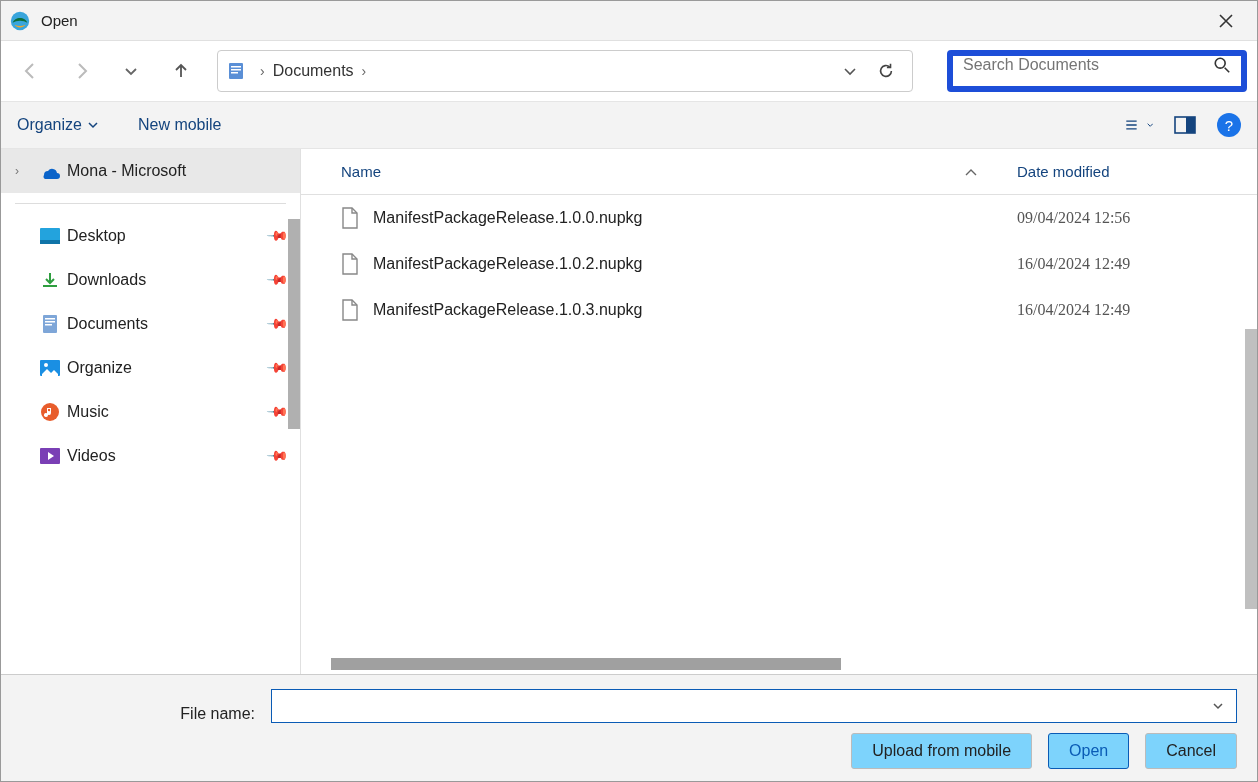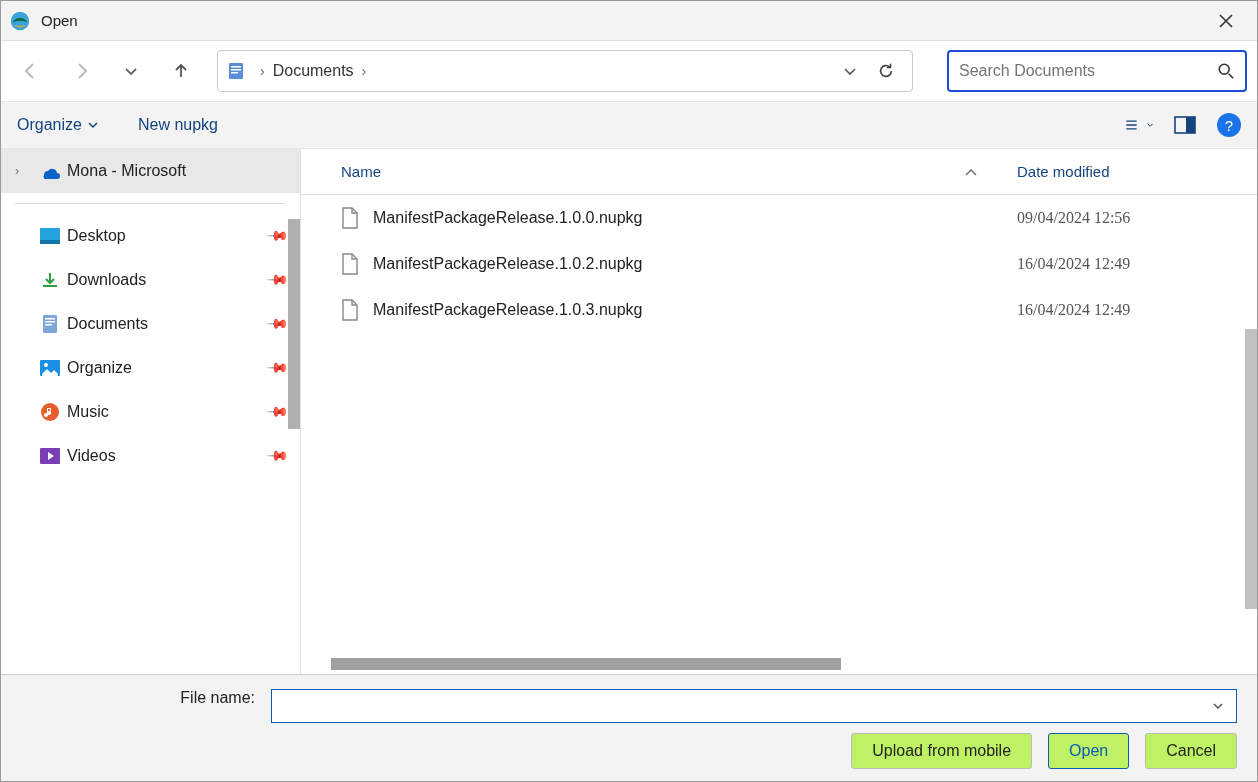--- a/index.html
+++ b/index.html
@@ -12,21 +12,21 @@
 
 .navbar { height: 60px; display: flex; align-items: center; padding: 0 10px; gap: 10px; background:#fff;}
 .nav-btn { width: 40px; height: 40px; display:flex; align-items:center; justify-content:center; color:#666; cursor:pointer; border-radius:4px; }
 .nav-btn.disabled { color:#bbb; cursor:default; }
 .address { flex: 1; height: 42px; border: 1px solid #ccc; border-radius: 4px; display: flex; align-items: center; padding: 0 8px; margin-left:6px; }
 .address .doc-icon { width:20px; height:20px; margin-right:6px;}
 .address .sep { color:#666; margin: 0 8px; font-size:14px;}
 .address .crumb { font-size: 16px; color: #333; }
 .address .spacer { flex:1; }
 .address .drop, .address .refresh { width:36px; height:36px; display:flex; align-items:center; justify-content:center; color:#444; cursor:pointer;}
-.searchbox { width: 300px; height: 42px; border: 2px solid #1d4ed8; border-radius:4px; display:flex; align-items:center; padding:0 10px; margin-left:24px;}
+.searchbox { width: 300px; height: 42px; border: 6px solid #1d4ed8; border-radius:4px; display:flex; align-items:flex-start; padding:0 10px; margin-left:24px;}
 .searchbox input { flex:1; border:none; outline:none; font-size:16px; color:#333; }
 .searchbox .sicon { color:#333; }
 
 .toolbar { height: 48px; background:#f3f3f3; display:flex; align-items:center; padding:0 16px; border-top:1px solid #e5e5e5; border-bottom:1px solid #e5e5e5;}
 .toolbar .menu-item { font-size:16px; color:#14447e; margin-right:40px; cursor:pointer; display:flex; align-items:center; gap:6px;}
 .toolbar .right { margin-left:auto; display:flex; align-items:center; gap:18px;}
 .toolbar .ticon { width:28px; height:28px; display:flex; align-items:center; justify-content:center; cursor:pointer; color:#14447e;}
 .toolbar .help { width:24px; height:24px; border-radius:50%; background:#1a73e8; color:#fff; font-size:15px; display:flex; align-items:center; justify-content:center;}
 
 .main { flex:1; display:flex; overflow:hidden; }
@@ -46,29 +46,29 @@
 .col-date { width:240px; }
 .file-row { height:46px; display:flex; align-items:center; padding-left:40px; font-size:16px; color:#222; cursor:pointer;}
 .file-row .ficon { width:22px; height:22px; margin-right:10px; color:#888;}
 .file-row .fname { flex:1;}
 .file-row .fdate { width:240px; color:#555;font-family:Liberation Serif, serif;}
 .files-hscroll { height:20px; background:#fff; display:flex; align-items:center;}
 .files-hscroll .thumb { height:12px; width:510px; background:#a0a0a0; margin-left:30px;}
 .files-vscroll-thumb { position:absolute; right:0; top:180px; width:12px; height:280px; background:#c0c0c0;}
 
 .footer { background:#f3f3f3; padding:14px 20px 12px 20px; border-top:1px solid #ccc;}
-.footer-row1 { display:flex; align-items:flex-start; gap:10px; margin-bottom:10px;}
+.footer-row1 { display:flex; align-items:flex-end; gap:10px; margin-bottom:10px;}
 .footer-row1 .lbl { font-size:16px; color:#222; width:240px; text-align:right; padding-right:6px;}
 .fname-field { flex:1; height:34px; border:1px solid #0a5bb5; background:#fff; display:flex; align-items:center; padding:0 6px;}
 .fname-field input { flex:1; border:none; outline:none; font-size:15px;}
 .fname-field .dd { color:#555; cursor:pointer; padding:0 6px;}
 .filter-sel { width:288px; height:34px; border:1px solid #bbb; background:#fff; display:flex; align-items:center; padding:0 10px; font-size:15px; color:#222;}
 .filter-sel .dd { margin-left:auto; color:#555;}
 .footer-row2 { display:flex; justify-content:flex-end; gap:16px;}
-.btn { height:36px; padding:0 20px; border:1px solid #bbb; background:#bef264; font-size:16px; color:#222; cursor:pointer; border-radius:3px; display:flex; align-items:center;}
+.btn { height:36px; padding:0 20px; border:1px solid #bbb; background:#7dd3fc; font-size:16px; color:#222; cursor:pointer; border-radius:3px; display:flex; align-items:center;}
 .btn.primary { border:1px solid #0a5bb5; color:#0a5bb5;}
 
 svg { display:block; }
 </style>
 </head>
 <body>
 
 <div class="window">
 
   <div class="titlebar">
@@ -147,21 +147,21 @@
   </div>
 
   <div class="toolbar">
     <div class="menu-item">
       <span>Organize</span>
       <svg width="10" height="10" viewBox="0 0 10 10">
           <path d="M1 3l4 4 4-4" stroke="#14447e" stroke-width="1.5" fill="none"></path>
         </svg>
     </div>
     <div class="menu-item">
-      <span>New nupkg</span>
+      <span>New mobile</span>
     </div>
     <div class="right">
       <div class="ticon">
         <svg width="24" height="20" viewBox="0 0 24 20">
             <path d="M2 4h16M2 10h16M2 16h16" stroke="#14447e" stroke-width="2"></path>
           </svg>
         <svg width="10" height="10" viewBox="0 0 10 10" style="margin-left:6px">
             <path d="M1 3l4 4 4-4" stroke="#14447e" stroke-width="1.5" fill="none"></path>
           </svg>
       </div>

